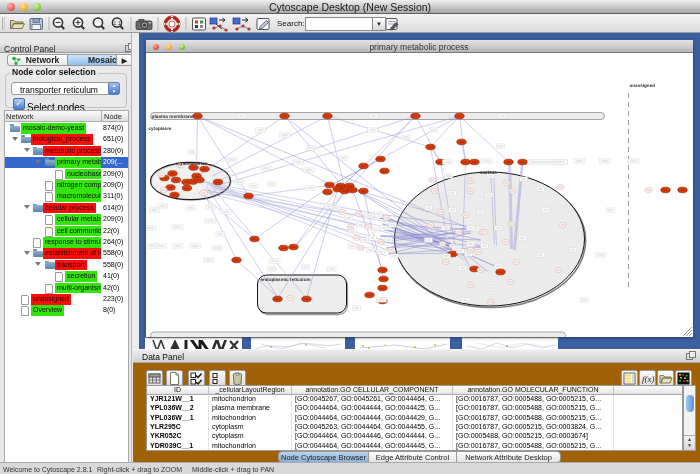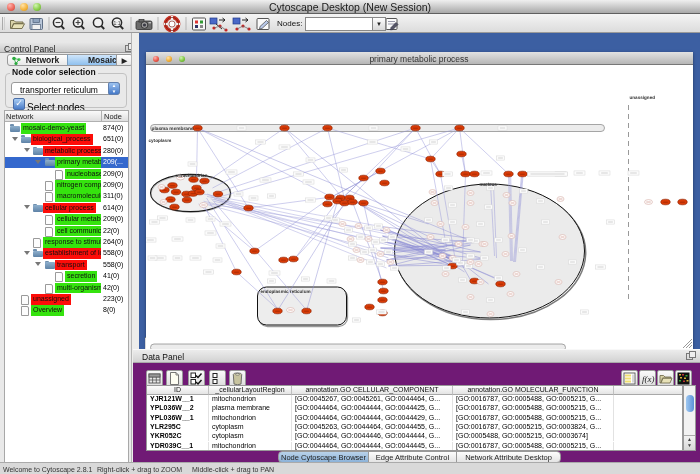--- a/index.html
+++ b/index.html
@@ -48,29 +48,29 @@
 .trow.sel .num{color:#fff;}
 .tri{position:absolute;top:3px;width:0;height:0;border-left:3.5px solid transparent;border-right:3.5px solid transparent;border-top:4.5px solid #777;}
 .fold{position:absolute;top:1.5px;width:10px;height:8px;}
 .fold:before{content:"";position:absolute;left:0;top:0px;width:4px;height:2px;background:#6f8fae;border-radius:1px 1px 0 0;}
 .fold:after{content:"";position:absolute;left:0;top:1.5px;width:10px;height:6.5px;background:linear-gradient(#8fb0cd,#5e82a6);border-radius:1px;}
 .file{position:absolute;top:1.5px;width:6px;height:8px;background:#fdfdfd;border:0.6px solid #9a9a9a;border-radius:0 2px 0 0;}
 .gm{background:#35e30e;}
 .rm{background:#fd0d09;}
 
 #desktop{left:139px;top:33px;width:561px;height:316px;background:#3c5fa2;}
-#innerwin{position:absolute;left:6.5px;top:7px;width:547px;height:297px;background:#fff;box-shadow:0 1px 3px rgba(0,0,0,0.4);margin-top:12px;}
+#innerwin{position:absolute;left:6.5px;top:7px;width:547px;height:297px;background:#fff;box-shadow:0 1px 3px rgba(0,0,0,0.4);}
 #iwtitle{position:absolute;left:0;top:0;width:100%;height:13px;background:linear-gradient(#e2e2e2,#b6b6b6);border-bottom:1px solid #777;box-sizing:border-box;}
 #iwtitle .tl{position:absolute;top:3.5px;width:6px;height:6px;border-radius:50%;}
 #iwtitle span{position:absolute;left:0;right:0;top:2px;text-align:center;font-size:8.5px;color:#333;}
 #netcanvas{position:absolute;left:0;top:13px;width:547px;height:284px;}
 
 .bgwin{position:absolute;top:304px;height:12px;background:#fff;border-top:1px solid #888;box-sizing:border-box;overflow:hidden;}
 
-#dpanel{left:133px;top:349px;width:567px;height:113px;background:#701a75;border-top:1px solid #f8f8f8;box-sizing:border-box;}
+#dpanel{left:133px;top:349px;width:567px;height:113px;background:#a16207;border-top:1px solid #f8f8f8;box-sizing:border-box;}
 #dpanel-hdr{position:absolute;left:0;top:0;width:100%;height:13px;background:linear-gradient(#ececec,#d2d2d2);border-bottom:1px solid #aaa;box-sizing:border-box;}
 #dpanel-hdr span{position:absolute;left:9px;top:1.5px;font-size:8.5px;color:#111;}
 .dbtn{position:absolute;top:20px;width:17px;height:17px;background:linear-gradient(#fafafa,#ddd);border:1px solid #999;border-radius:2px;box-sizing:border-box;}
 #dtable{position:absolute;left:13px;top:34.5px;width:537px;height:66px;background:#fff;border:1px solid #999;box-sizing:border-box;overflow:hidden;font-size:7px;}
 .dth{position:absolute;top:0;height:9.5px;background:linear-gradient(#fcfcfc,#e4e4e4);border-right:1px solid #c0c0c0;border-bottom:1px solid #a8a8a8;box-sizing:border-box;text-align:center;color:#111;line-height:8.5px;white-space:nowrap;overflow:hidden;}
 .dtc{position:absolute;height:9.3px;border-right:1px solid #e2e2e2;box-sizing:border-box;white-space:nowrap;overflow:hidden;color:#000;line-height:8.8px;padding-left:3px;}
 #dscroll{position:absolute;left:550px;top:34.5px;width:13px;height:66px;background:#f2f2f2;border:1px solid #999;box-sizing:border-box;}
 #dthumb{position:absolute;left:1.5px;top:9px;width:8px;height:17px;background:linear-gradient(90deg,#9ec7f0,#5b93d8);border-radius:4px;}
 
 #btabs{position:absolute;left:145px;top:101px;height:12px;font-size:9px;}
@@ -147,21 +147,21 @@
         <circle cx="249" cy="15" r="1.6" fill="#c22"></circle>
         <circle cx="237" cy="15" r="1.6" fill="#c22"></circle>
 <path d="M237 15 L243 12 L249 15" stroke="#666" stroke-width="0.7" fill="none"></path>
 <rect x="257" y="4.5" width="12" height="11" rx="1" fill="#fafafa" stroke="#555" stroke-width="1"></rect>
 <path d="M260 12.5 L266.5 6.5 L268.5 8.5 L262 14.5 L259.5 15 Z" fill="#b8c8e8" stroke="#444" stroke-width="0.7"></path>
 <rect x="386" y="4.5" width="11" height="11" rx="1" fill="#fafafa" stroke="#555" stroke-width="1"></rect>
 <line x1="388" y1="7.5" x2="395" y2="7.5" stroke="#99a" stroke-width="1"></line>
 <line x1="388" y1="10" x2="395" y2="10" stroke="#99a" stroke-width="1"></line>
 <path d="M391 13.5 L396 8.5 L398 10.5 L393 15.5 L390.5 16 Z" fill="#556" stroke="#334" stroke-width="0.6"></path>
 </svg>
-    <span id="searchlbl">Nodes:</span>
+    <span id="searchlbl">Search:</span>
     <div id="searchbox"></div>
     <div id="searchdrop">▼</div>
   </div>
 
   <div id="cpanel" class="abs">
     <div id="cpanel-hdr" class="abs">
         <span>Control Panel</span>
         <svg width="10" height="9" viewBox="0 0 10 9" style="position:absolute;right:4px;top:1px;">
           <rect x="0.5" y="2.5" width="6" height="6" fill="none" stroke="#777" stroke-width="1"></rect>
           <rect x="3.5" y="0.5" width="6" height="6" fill="#eee" stroke="#777" stroke-width="1"></rect>

